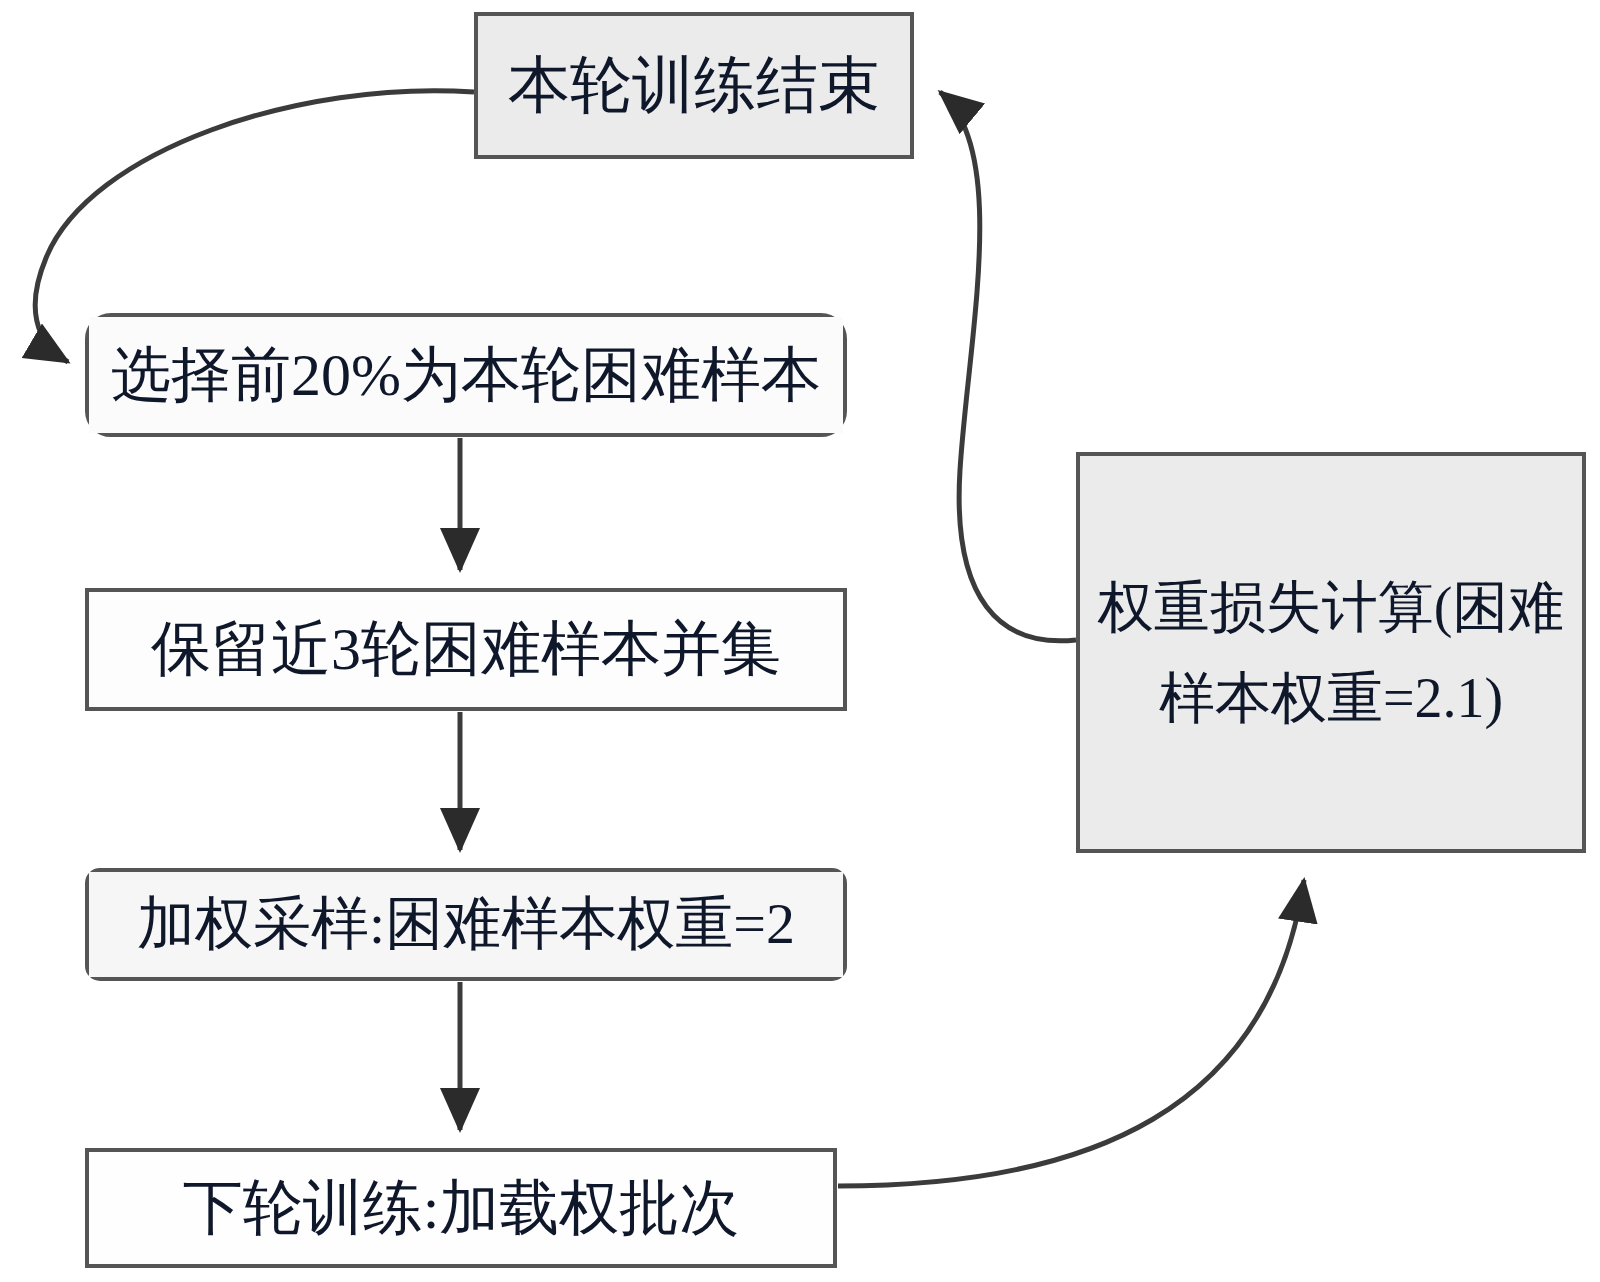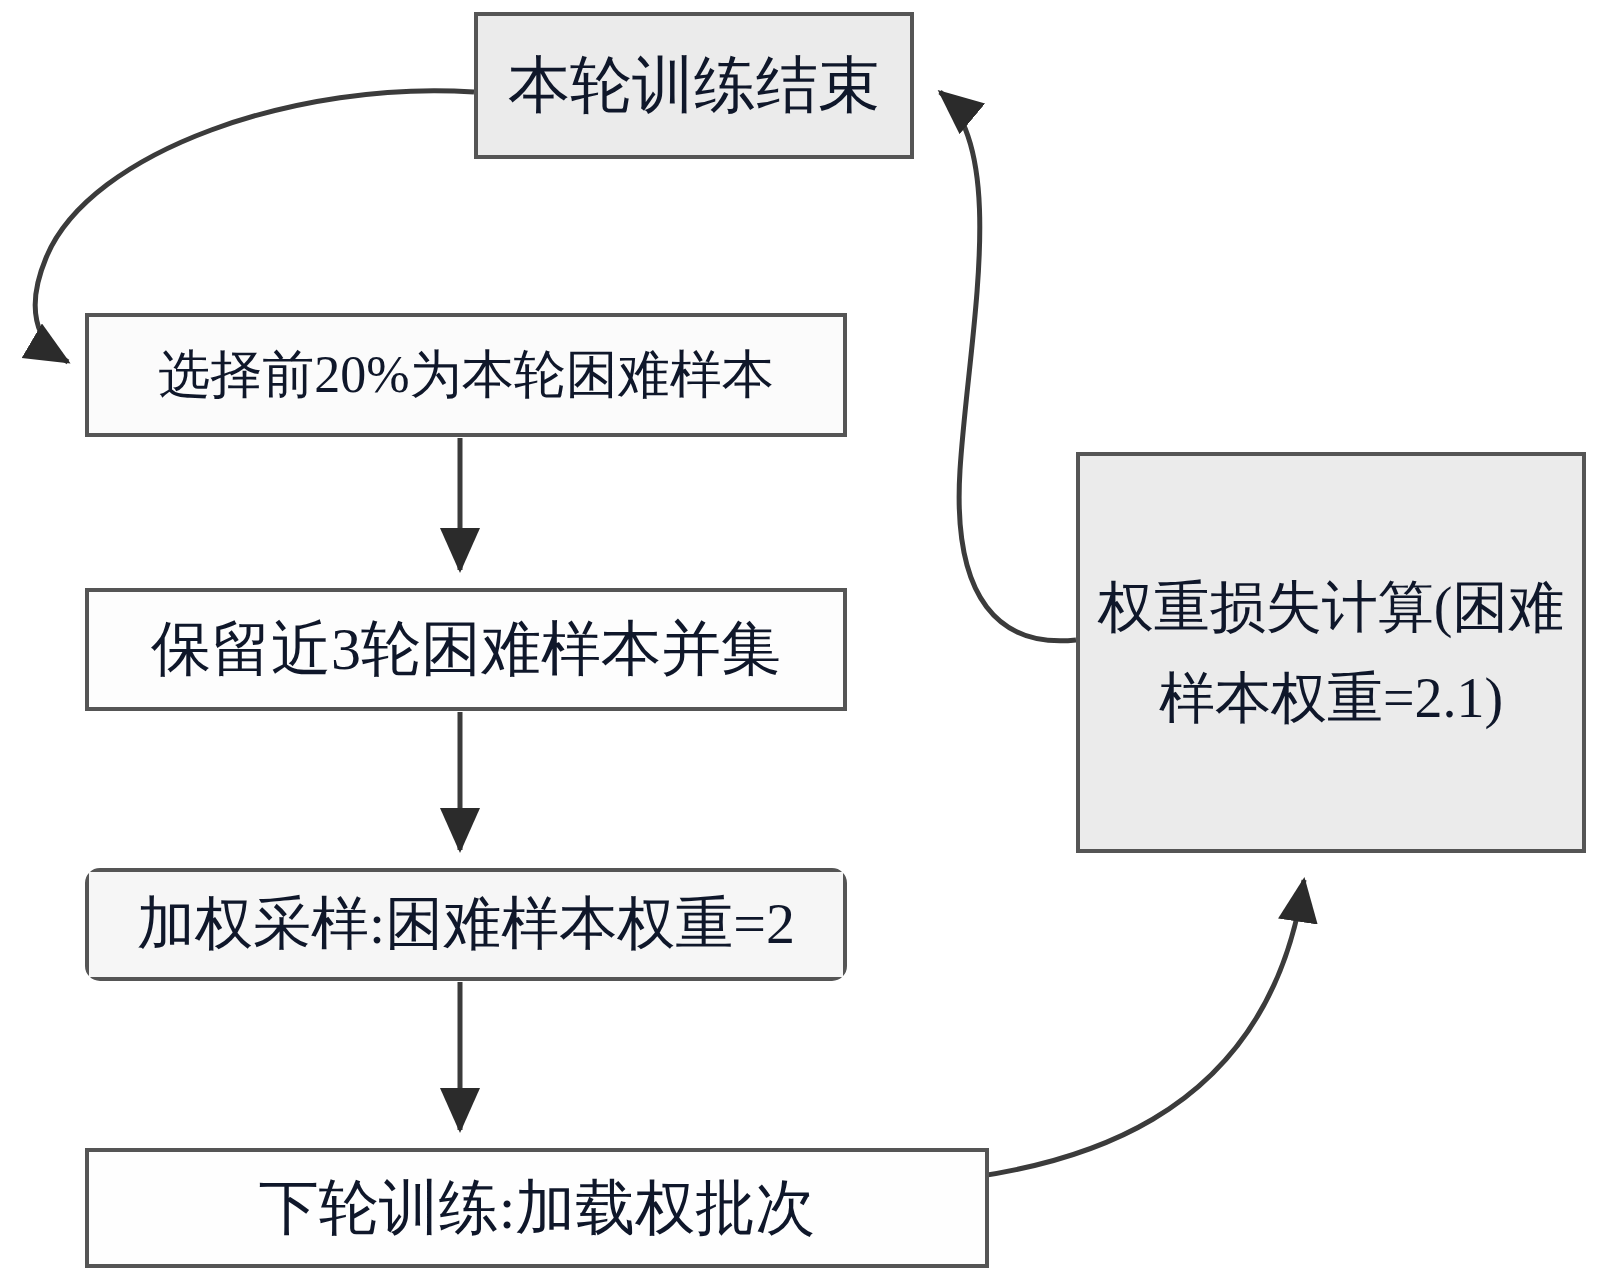--- a/index.html
+++ b/index.html
@@ -52,22 +52,23 @@
   #node-epoch-end {
     left: 474px;  top: 12px;
     width: 440px; height: 147px;
     font-size: 62px;
     line-height: 1.05;
   }
   
   #node-select-hard {
     left: 85px;   top: 313px;
     width: 762px; height: 124px;
-    font-size: 52px;
+    font-size: 60px;
     line-height: 1.05;
+    border-radius: 26px;
   }
   #node-select-hard .inner { background: #fbfbfb; }
 
   
   #node-keep-union {
     left: 85px;   top: 588px;
     width: 762px; height: 123px;
     font-size: 60px;
     line-height: 1.05;
     background: #fdfdfd;
@@ -78,21 +79,21 @@
     width: 762px; height: 113px;
     font-size: 58px;
     line-height: 1.05;
     border-radius: 15px;
   }
   #node-weighted-sampling .inner { background: #f6f6f6; }
 
   
   #node-next-round {
     left: 85px;   top: 1148px;
-    width: 904px; height: 120px;
+    width: 752px; height: 120px;
     font-size: 60px;
     line-height: 1.05;
     background: #fefefe;
   }
   
   #node-weighted-loss {
     left: 1076px; top: 452px;
     width: 510px; height: 401px;
     font-size: 56px;
     line-height: 1.62;

